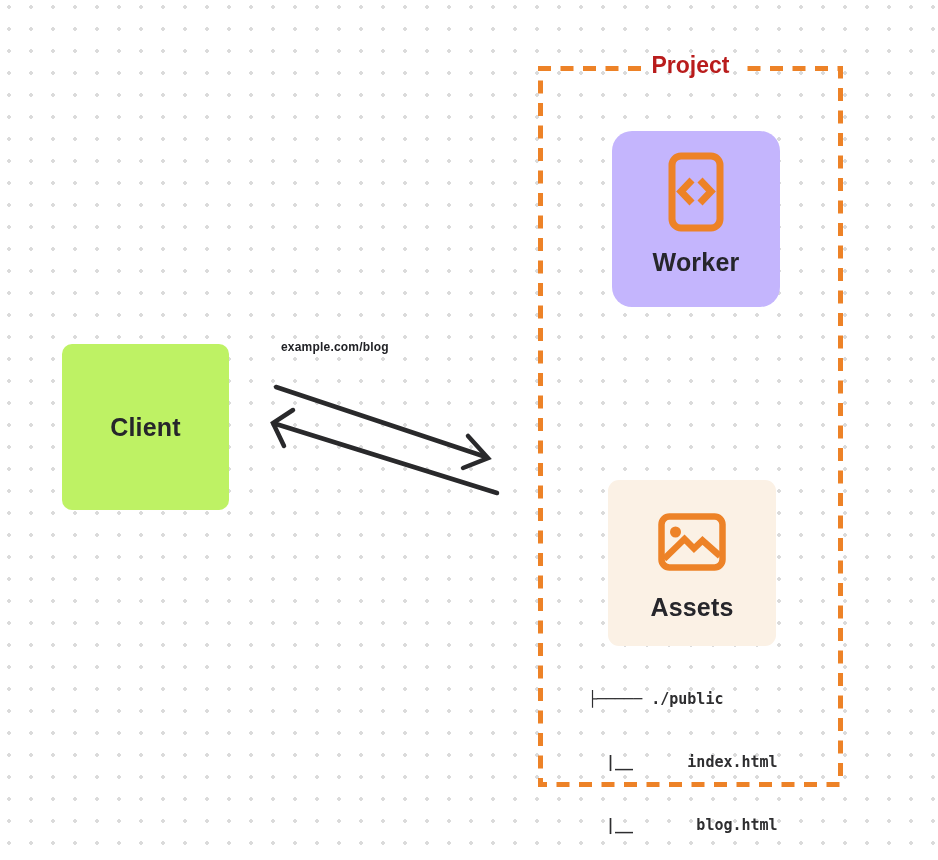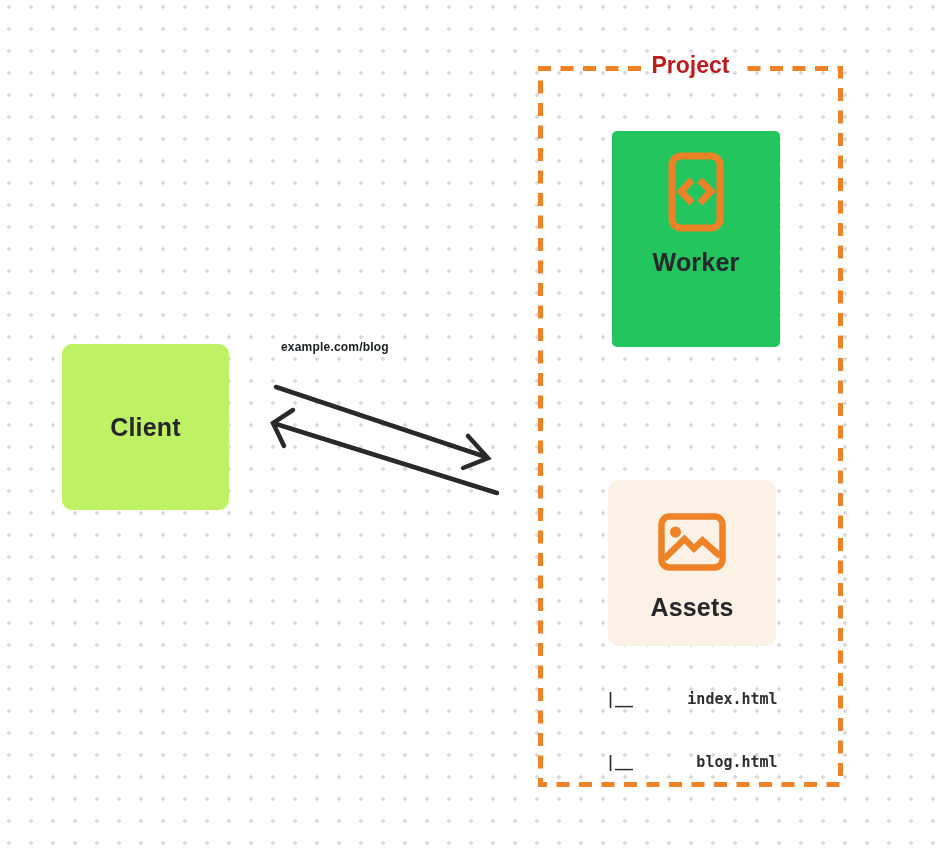--- a/index.html
+++ b/index.html
@@ -15,22 +15,22 @@
   #diagram-overlay {
     position: absolute; left: 0; top: 0;
     width: 938px; height: 860px;
     pointer-events: none;
   }
   .card {
     position: absolute;
     display: flex; flex-direction: column; align-items: center;
   }
   #worker-card {
-    left: 612px; top: 131px; width: 168px; height: 216px;
-    background: #22c55e; border-radius: 5px;
+    left: 612px; top: 131px; width: 168px; height: 176px;
+    background: #c4b5fd; border-radius: 20px;
   }
   #assets-card {
     left: 608px; top: 480px; width: 168px; height: 166px;
     background: #fbf1e5; border-radius: 11px;
   }
   #client-card {
     left: 62px; top: 344px; width: 167px; height: 166px;
     background: #bef264; border-radius: 10px;
     justify-content: center;
   }
@@ -90,20 +90,21 @@
 <div id="assets-card" class="card">
   <svg class="icon-svg" width="68" height="58" viewBox="0 0 68 58" xmlns="http://www.w3.org/2000/svg">
     <rect x="3.5" y="3.5" width="61" height="51" rx="8" fill="none" stroke="#ed8227" stroke-width="6.5"></rect>
     <circle cx="17.5" cy="19" r="5.5" fill="#ed8227"></circle>
     <path d="M6 46 L26.5 26 L36 35.5 L44.5 27.5 L62 43" fill="none" stroke="#ed8227" stroke-width="6.5" stroke-linejoin="miter"></path>
   </svg>
   <div class="card-label">Assets</div>
 </div>
 
 <div id="file-tree">
+  <div>├───── ./public</div>
   <div>  |__      index.html</div>
   <div>  |__       blog.html</div>
   
 </div>
 
 <div id="client-card" class="card">
   <div class="card-label">Client</div>
 </div>
 
 <div id="request-label">example.com/blog</div>

